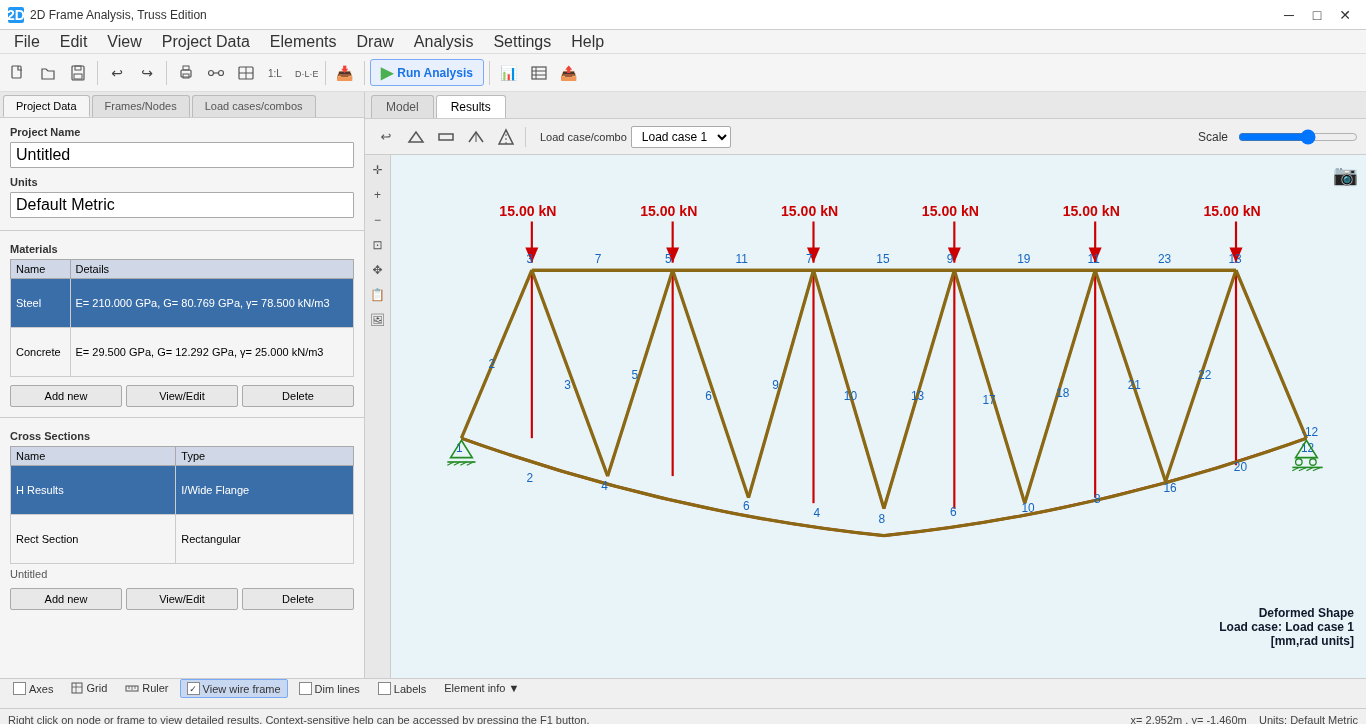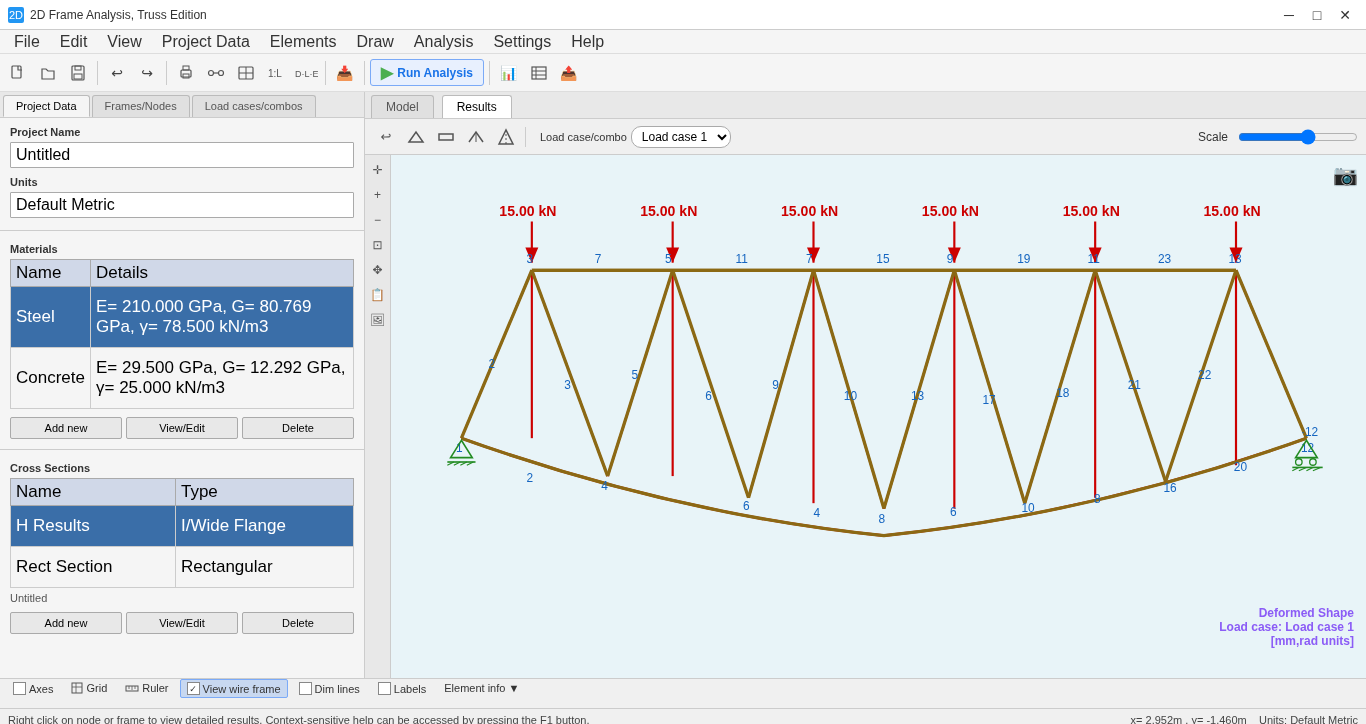--- a/index.html
+++ b/index.html
@@ -5,21 +5,21 @@
     * { margin: 0; padding: 0; box-sizing: border-box; }
     body { width: 1366px; height: 724px; overflow: hidden; font-family: 'Segoe UI', Arial, sans-serif; font-size: 12px; background: #f0f0f0; }
 
     
     #titlebar {
       height: 30px; background: #fff; border-bottom: 1px solid #ccc;
       display: flex; align-items: center; justify-content: space-between;
       padding: 0 8px; user-select: none;
     }
     #titlebar-left { display: flex; align-items: center; gap: 6px; }
-    #titlebar-icon { width: 16px; height: 16px; background: #2196F3; border-radius: 2px; display: flex; align-items: center; justify-content: center; color: #fff; font-size: 11px; font-weight: normal; }
+    #titlebar-icon { width: 16px; height: 16px; background: #2196F3; border-radius: 2px; display: flex; align-items: center; justify-content: center; color: #fff; font-size: 14px; font-weight: bold; }
     #titlebar-title { font-size: 12px; color: #333; }
     #titlebar-controls { display: flex; gap: 2px; }
     .title-btn { width: 26px; height: 20px; border: none; background: transparent; cursor: pointer; font-size: 14px; display: flex; align-items: center; justify-content: center; color: #333; }
 
     
     #menubar {
       height: 24px; background: #f5f5f5; border-bottom: 1px solid #ddd;
       display: flex; align-items: center; padding: 0 4px;
     }
     .menu-item { padding: 2px 10px; cursor: pointer; font-size: 16px; color: #333; }
@@ -67,65 +67,65 @@
     
     .panel-section { padding: 8px 10px; }
     .panel-section-title { font-size: 11px; font-weight: bold; color: #333; margin-bottom: 4px; }
     .panel-input {
       width: 100%; padding: 3px 5px; border: 1px solid #aaa; background: #fff;
       font-size: 16px; border-radius: 1px;
     }
     .panel-divider { border: none; border-top: 1px solid #ccc; margin: 4px 0; }
 
     
-    .data-table { width: 100%; border-collapse: collapse; font-size: 17px; }
+    .data-table { width: 100%; border-collapse: collapse; font-size: 11px; }
     .data-table th {
       background: #d0d8e8; padding: 3px 5px; text-align: left;
       border: 1px solid #aaa; font-weight: normal;
     }
-    .data-table td { padding: 10px 5px; border: 1px solid #ccc; }
+    .data-table td { padding: 18px 5px; border: 1px solid #ccc; }
     .data-table tr.selected td { background: #3a6ea8; color: #fff; }
 
     
     .btn-group { display: flex; gap: 4px; padding: 6px 10px; }
     .panel-btn {
       flex: 1; padding: 4px 8px; border: 1px solid #aaa; background: #e8e8e8;
       cursor: pointer; font-size: 11px; border-radius: 2px; text-align: center;
     }
 
     
     #right-panel { flex: 1; display: flex; flex-direction: column; background: #e8f4f8; }
 
     
     #right-tabs {
       display: flex; background: #e8e8e8; border-bottom: 1px solid #ccc;
       padding: 3px 6px 0; align-items: flex-end;
     }
     .right-tab {
       padding: 4px 14px; font-size: 12px; cursor: pointer;
       border: 1px solid #bbb; border-bottom: none; background: #e0e0e0;
-      border-radius: 3px 3px 0 0; margin-right: 8px; color: #555;
+      border-radius: 3px 3px 0 0; margin-right: 2px; color: #555;
     }
     .right-tab.active { background: #fff; color: #000; }
 
     
     #canvas-toolbar {
       height: 36px; background: #f0f0f0; border-bottom: 1px solid #ccc;
       display: flex; align-items: center; padding: 0 8px; gap: 4px;
     }
     .ct-btn {
       width: 26px; height: 26px; border: 1px solid transparent; background: transparent;
       cursor: pointer; display: flex; align-items: center; justify-content: center;
       font-size: 13px; color: #555; border-radius: 2px;
     }
     .ct-sep { width: 1px; height: 20px; background: #ccc; margin: 0 2px; }
     .lc-label { font-size: 11px; color: #333; margin-left: 8px; }
     .lc-select {
       padding: 2px 6px; border: 1px solid #aaa; background: #fff;
-      font-size: 12px; border-radius: 10px; cursor: pointer;
+      font-size: 12px; border-radius: 2px; cursor: pointer;
     }
     .scale-label { font-size: 12px; color: #333; margin-left: auto; margin-right: 6px; }
     .scale-slider { width: 120px; }
 
     
     #side-toolbar {
       width: 26px; background: #e8e8e8; border-right: 1px solid #ccc;
       display: flex; flex-direction: column; align-items: center; padding: 4px 0; gap: 3px;
     }
     .st-btn {
@@ -137,21 +137,21 @@
     
     #canvas-wrapper { display: flex; flex: 1; }
     #canvas-area { flex: 1; position: relative; background: #e8f4f8; overflow: hidden; }
 
     
     #truss-svg { width: 100%; height: 100%; }
 
     
     #deformed-info {
       position: absolute; bottom: 30px; right: 12px;
-      text-align: right; font-size: 12px; color: #8b5cf6; font-weight: bold;
+      text-align: right; font-size: 12px; color: #0f172a; font-weight: bold;
       pointer-events: none;
     }
 
     
     #camera-icon {
       position: absolute; top: 8px; right: 8px; font-size: 20px; color: #555; cursor: pointer;
     }
 
     
     #bottom-toolbar {

